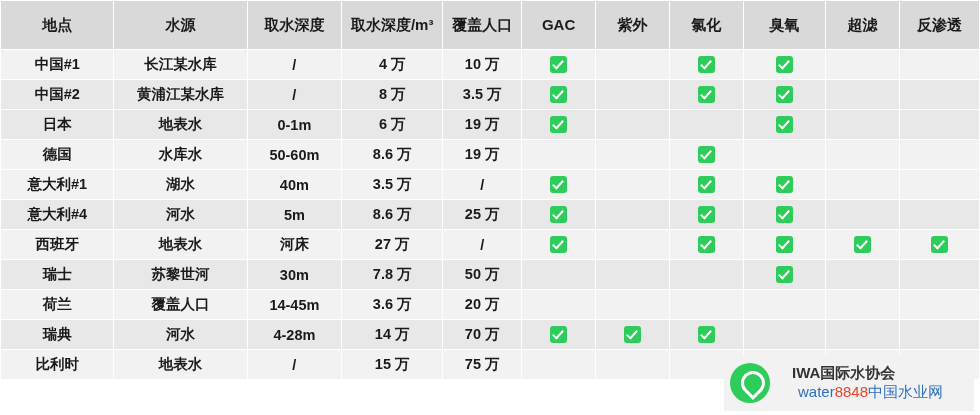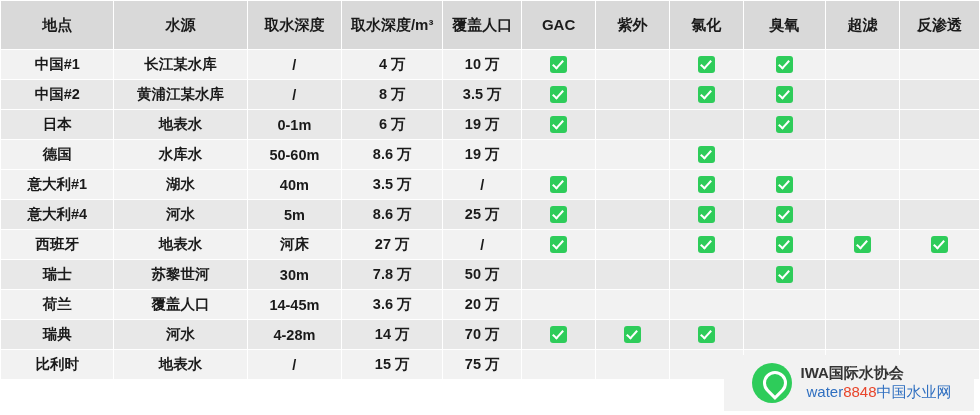--- a/index.html
+++ b/index.html
@@ -68,23 +68,22 @@
     transform: rotate(42deg);
   }
   .wm {
     position: absolute;
     right: 6px;
     bottom: 4px;
     width: 250px;
     height: 56px;
     display: flex;
     align-items: center;
-    gap: 8px;
+    gap: 22px;
     background: #f2f2f2;
-    justify-content: center;
   }
   .wm-logo {
     width: 40px;
     height: 40px;
     border-radius: 50%;
     background: #2ecc5a;
     position: relative;
     flex: none;
     margin-left: 6px;
   }

